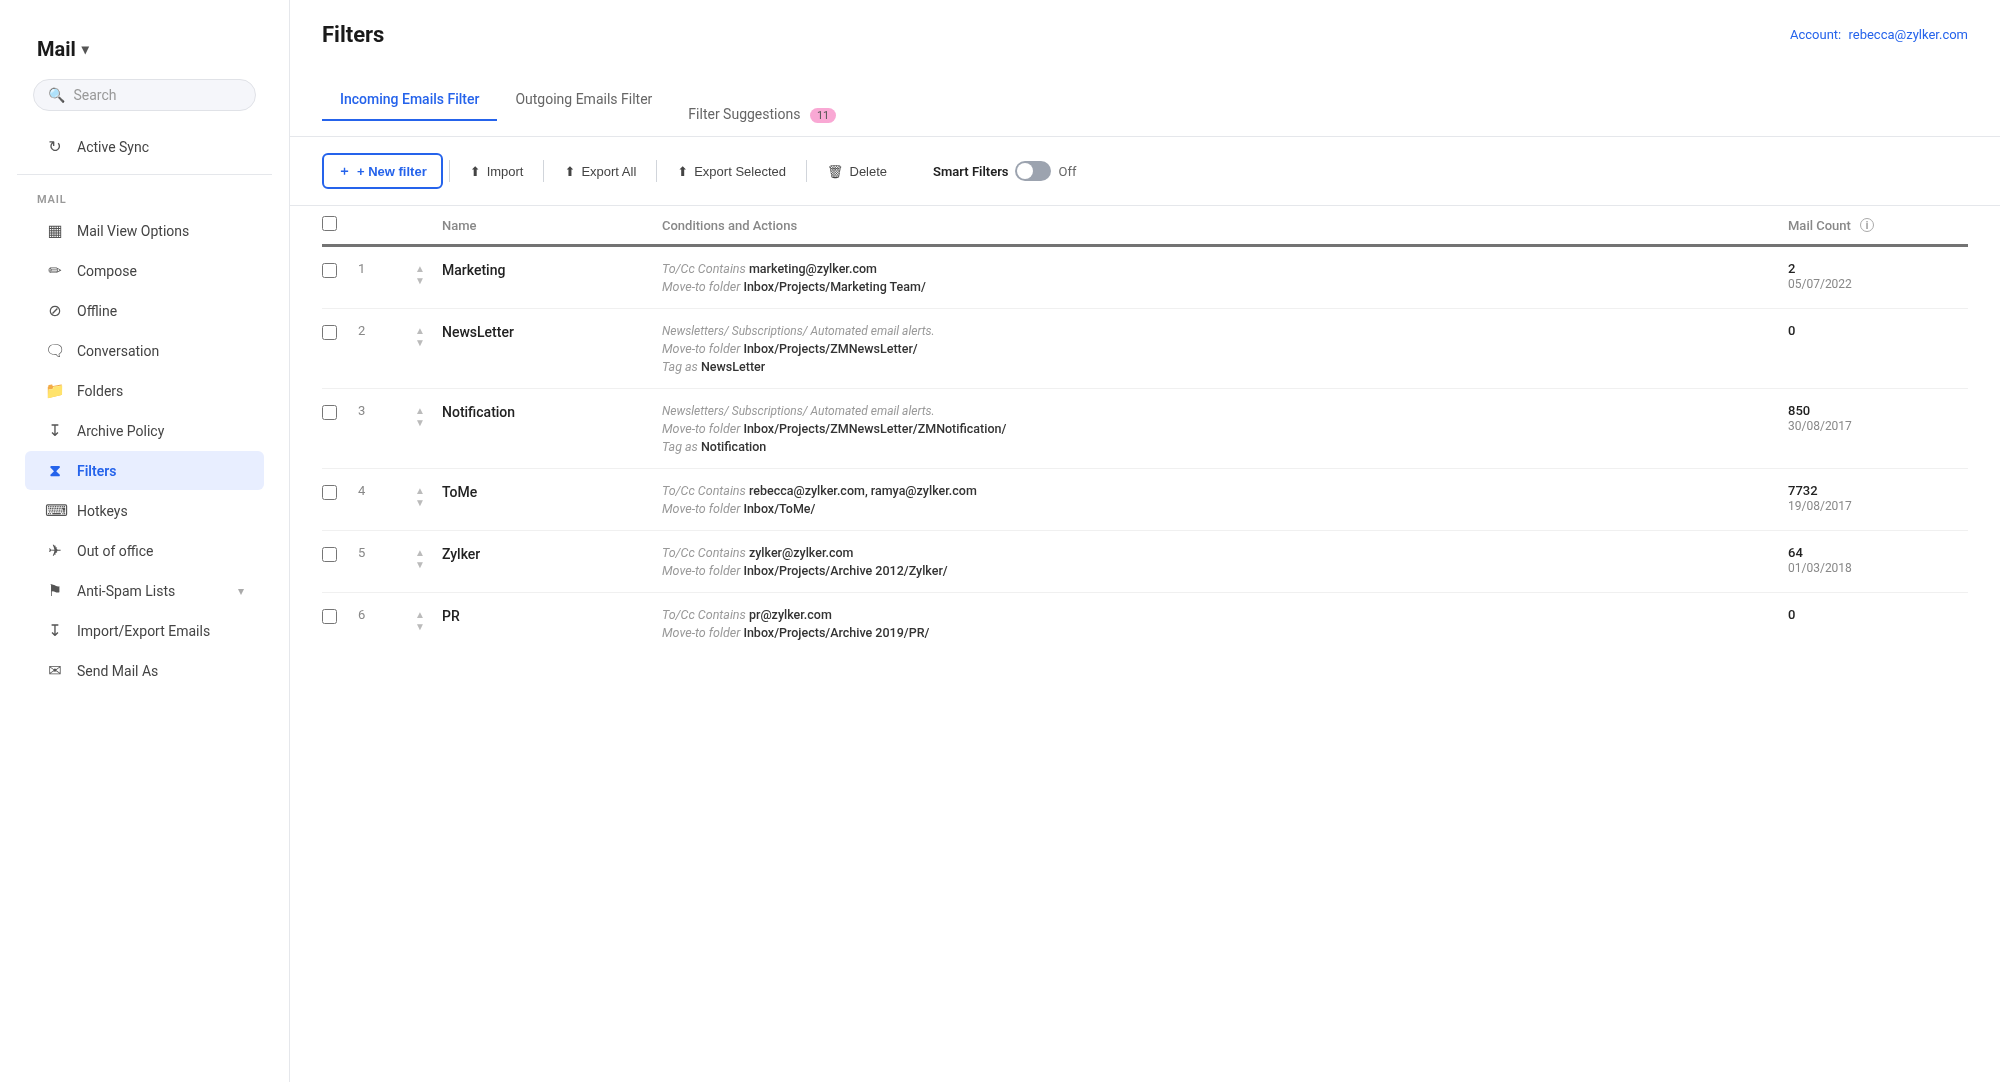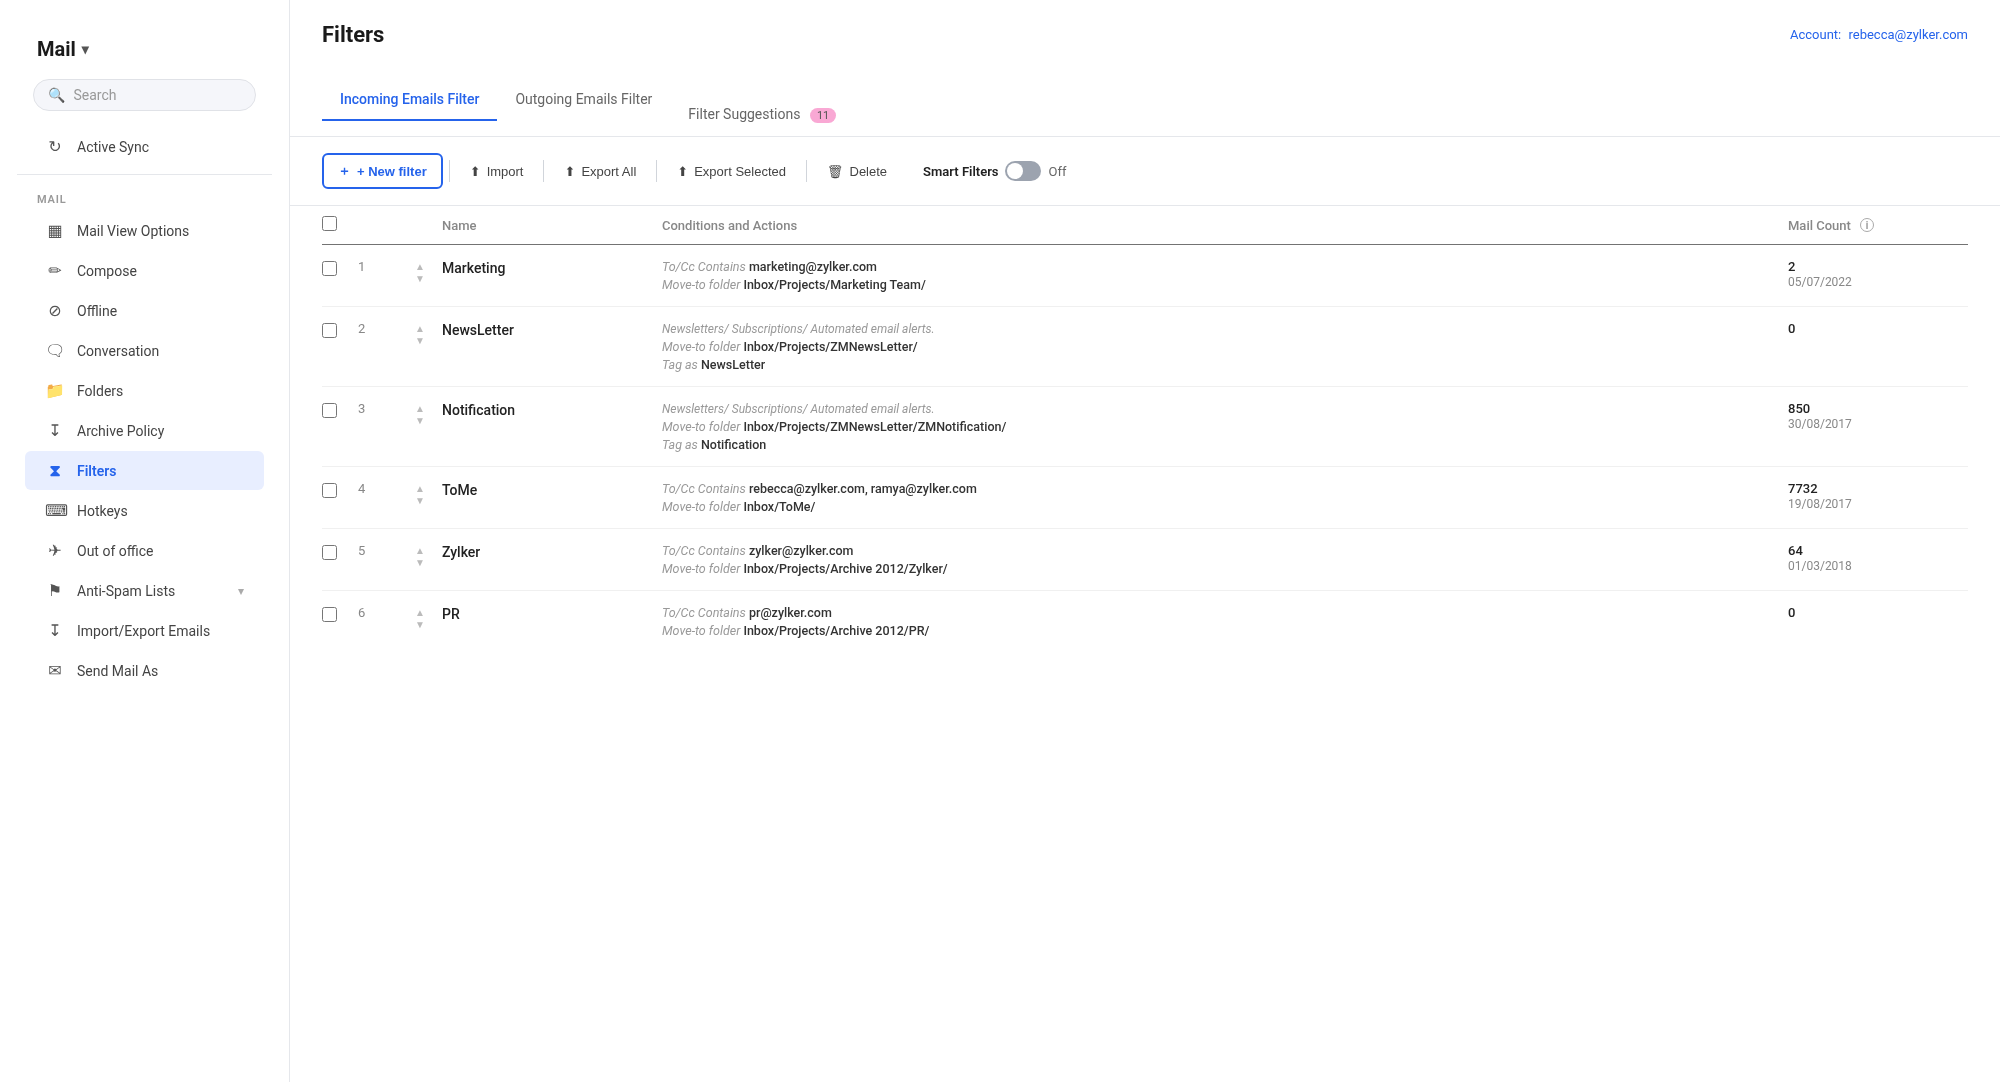--- a/index.html
+++ b/index.html
@@ -159,21 +159,21 @@
     }
     .toggle-knob { width: 16px; height: 16px; background: #fff; border-radius: 50%; position: absolute; top: 2px; left: 2px; transition: left 0.2s; }
     .toggle-off-label { font-size: 13px; color: #666; }
 
     
     #filter-table { flex: 1; overflow-y: auto; padding: 0 32px; }
     .table-header {
       display: grid;
       grid-template-columns: 36px 40px 44px 220px 1fr 180px;
       padding: 10px 0;
-      border-bottom: 1px solid #737373;
+      border-bottom: 3px solid #737373;
       color: #888;
       font-size: 13px;
       font-weight: 500;
       align-items: center;
     }
     .table-header .col-name { }
     .col-info { display: inline-flex; align-items: center; gap: 9px; }
     .info-icon { display: inline-flex; align-items: center; justify-content: center; width: 14px; height: 14px; border-radius: 50%; border: 1px solid #aaa; font-size: 10px; color: #888; cursor: pointer; }
 
     .table-row {
@@ -320,21 +320,21 @@
     <div class="toolbar-sep"></div>
     <button class="toolbar-btn">
       <span>⬆</span>
       <span>Export Selected</span>
     </button>
     <div class="toolbar-sep"></div>
     <button class="toolbar-btn">
       <span>🗑</span>
       <span>Delete</span>
     </button>
-    <span class="smart-filters-label" style="margin-left:22px;">Smart Filters</span>
+    <span class="smart-filters-label" style="margin-left:32px;">Smart Filters</span>
     <div class="toggle-wrap">
       <div class="toggle">
         <div class="toggle-knob"></div>
       </div>
       <span class="toggle-off-label">Off</span>
     </div>
   </div>
 
   <div id="filter-table">
     <div class="table-header">
@@ -452,21 +452,21 @@
       <input type="checkbox" style="">
     </div>
     <div class="row-num">6</div>
     <div class="row-arrows">
       <span>▲</span>
       <span>▼</span>
     </div>
     <div class="row-name">PR</div>
     <div class="row-conditions">
             <div class="cond-line"><span class="cond-key">To/Cc Contains</span> <span class="cond-val">pr@zylker.com</span></div>
-            <div class="cond-line"><span class="cond-key">Move-to folder</span> <span class="cond-val">Inbox/Projects/Archive 2012/PR/</span></div>
+            <div class="cond-line"><span class="cond-key">Move-to folder</span> <span class="cond-val">Inbox/Projects/Archive 2019/PR/</span></div>
           </div>
     <div class="row-count">
             <div class="count-num">0</div>
           </div>
   </div>
       </div>
   </div>
 
 </div>
 

